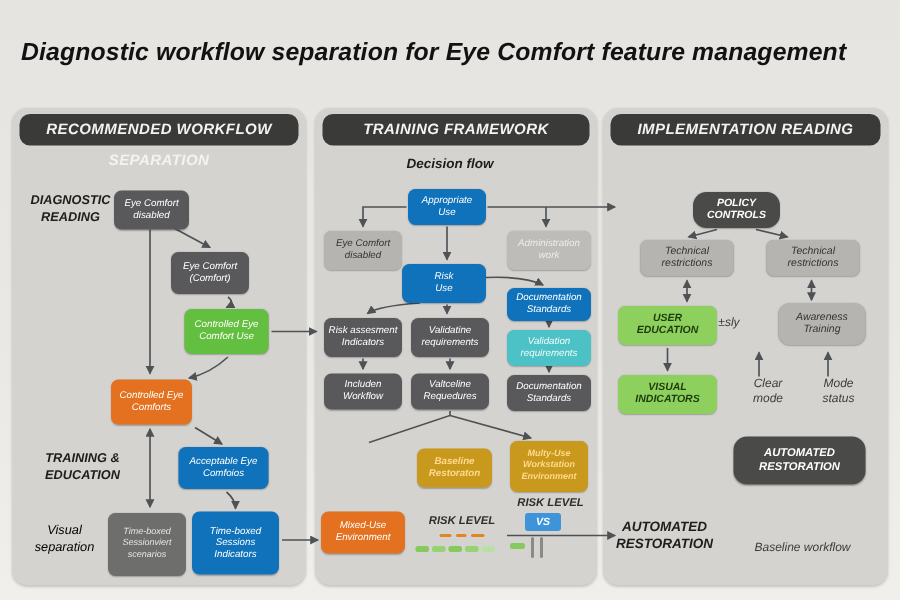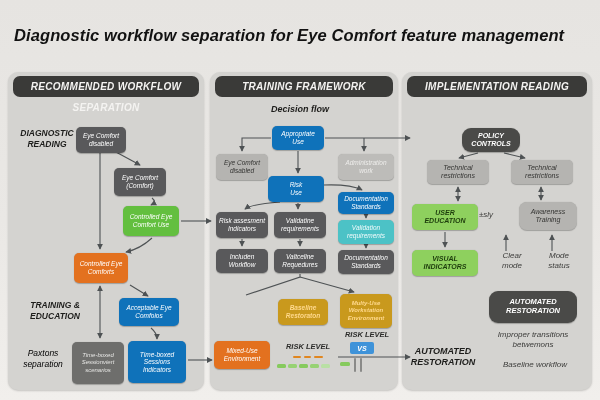--- a/index.html
+++ b/index.html
@@ -123,21 +123,21 @@
   <div class="box c-dark" style="left:114px;top:168px;width:52px;height:28px">Eye Comfort
 (Comfort)</div>
   <div class="box c-green" style="left:123px;top:206px;width:56px;height:30px">Controlled Eye
 Comfort Use</div>
   <div class="box c-orange" style="left:74px;top:253px;width:54px;height:30px">Controlled Eye
 Comforts</div>
   <div class="lbl b" style="left:24px;top:300px;width:62px">TRAINING &amp;
 EDUCATION</div>
   <div class="box c-blue" style="left:119px;top:298px;width:60px;height:28px">Acceptable Eye
 Comfoios</div>
-  <div class="lbl" style="left:20px;top:348px;width:46px">Paxtons
+  <div class="lbl" style="left:20px;top:348px;width:46px">Visual
 separation</div>
   <div class="box c-gray fs6" style="left:72px;top:342px;width:52px;height:42px">Time-boxed
 Sessionviert
 scenarios</div>
   <div class="box c-blue" style="left:128px;top:341px;width:58px;height:42px">Time-boxed
 Sessions
 Indicators</div>
 
   <div class="lbl b" style="left:245px;top:104px;width:110px;font-size:9px">Decision flow</div>
   <div class="box c-blue" style="left:272px;top:126px;width:52px;height:24px">Appropriate
@@ -198,19 +198,17 @@
   <div class="box c-lgray fs7" style="left:519px;top:202px;width:58px;height:28px;border-radius:8px">Awareness
 Training</div>
   <div class="box c-green2 fs7" style="left:412px;top:250px;width:66px;height:26px">VISUAL
 INDICATORS</div>
   <div class="lbl small" style="left:495px;top:251px;width:34px">Clear
 mode</div>
   <div class="lbl small" style="left:539px;top:251px;width:40px">Mode
 status</div>
   <div class="box c-darkbox bold" style="left:489px;top:291px;width:88px;height:32px;font-size:7.5px">AUTOMATED
 RESTORATION</div>
-  <div class="lbl small" style="left:486px;top:330px;width:94px">Improper transitions
-betwemons</div>
   <div class="lbl b" style="left:406px;top:346px;width:74px;font-size:9px">AUTOMATED
 RESTORATION</div>
   <div class="lbl small" style="left:498px;top:360px;width:74px">Baseline workflow</div>
 
 </div>
 
 </body></html>

